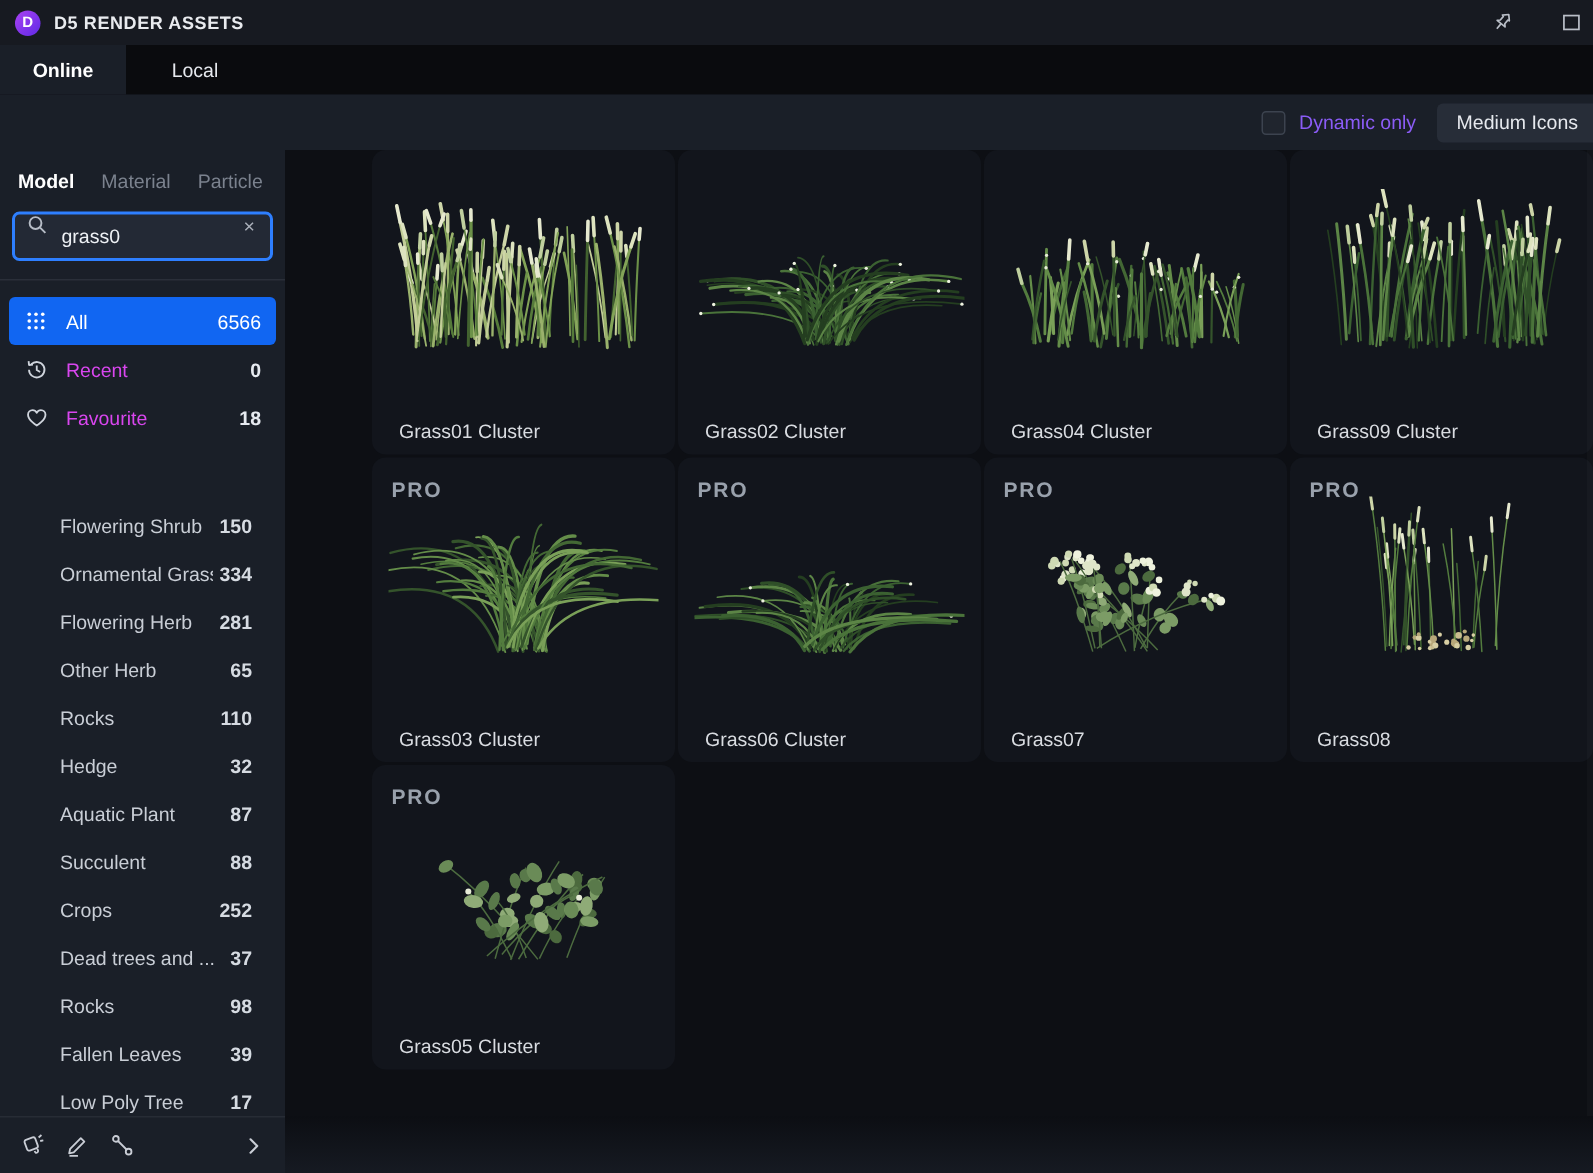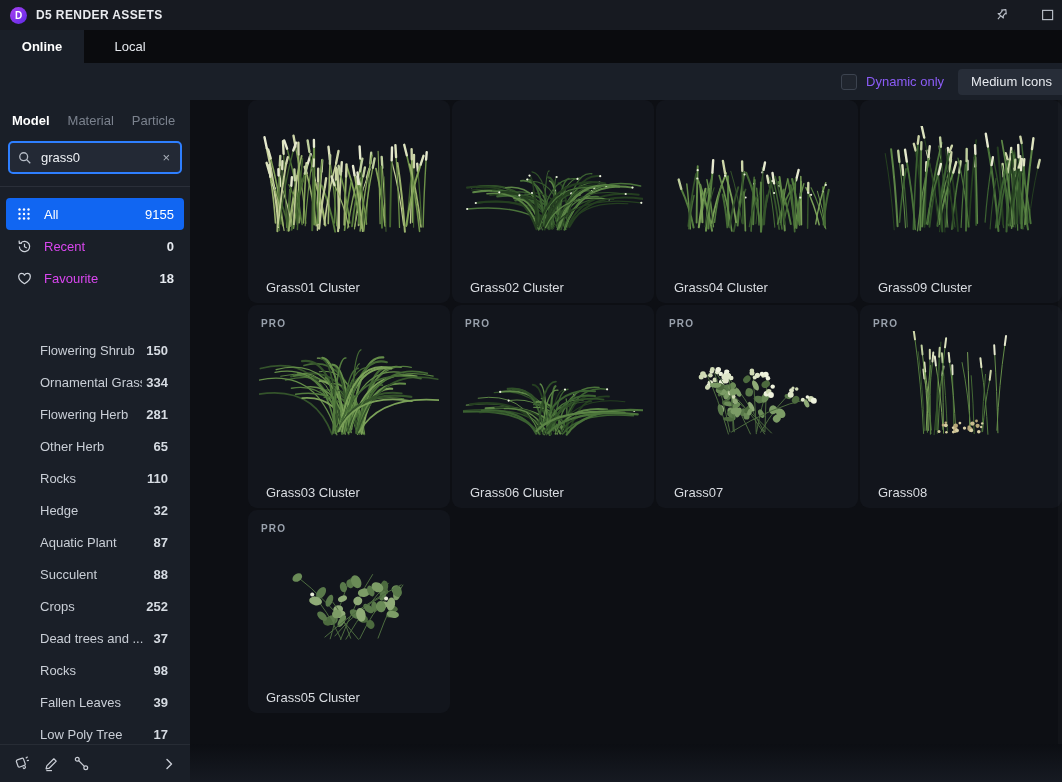--- a/index.html
+++ b/index.html
@@ -34,21 +34,21 @@
 
   
   .body{display:flex;height:682px;}
 
   
   .sidebar{width:190px;background:#1a1f28;display:flex;flex-direction:column;flex:0 0 auto;}
   .type-tabs{display:flex;gap:18px;padding:13px 12px 10px 12px;font-size:13px;}
   .type-tab{color:#7b828e;font-weight:500;text-align:right;}
   .type-tab.active{color:#ffffff;font-weight:700;}
   .searchbox{margin:3px 8px 0 8px;height:29px;border:2px solid var(--search-border,#2e7fff);
-             border-radius:5px;background:#232935;display:flex;align-items:center;padding:0 8px;}
+             border-radius:5px;background:#232935;display:flex;padding:0 8px;}
   .searchbox input{flex:1;background:transparent;border:none;outline:none;color:#eef1f5;
                    font-size:13px;font-family:inherit;margin-left:7px;min-width:0;}
   .search-x{color:#aab0ba;font-size:13px;padding:0 2px;}
   .sb-divider{height:1px;background:#2a2f39;margin-top:12px;}
 
   .smart-list{padding:11px 6px 0 6px;}
   .smart-row{height:32px;display:flex;align-items:center;padding:0 10px;border-radius:4px;font-size:13px;}
   .smart-row .s-icon{width:16px;height:16px;margin-right:12px;display:flex;align-items:center;justify-content:center;color:#cfd4dc;}
   .smart-row .s-label{flex:1;color:#d946ef;font-weight:400;}
   .smart-row .s-count{font-weight:600;color:#e6eaf0;}
@@ -64,21 +64,21 @@
   .sb-footer{height:37px;border-top:1px solid #272c35;display:flex;align-items:center;padding:0 12px;color:#c9cdd5;}
   .f-icon{width:18px;height:18px;display:flex;align-items:center;justify-content:center;}
   .f-icon+.f-icon{margin-left:12px;}
   .f-spacer{flex:1;}
 
   
   .content{flex:1;background:#0d0f14;position:relative;overflow:hidden;}
   .grid{position:absolute;left:58px;top:0;width:814px;display:grid;
         grid-template-columns:repeat(4,1fr);grid-auto-rows:203px;gap:2px;}
   .card{background:#12151c;border-radius:9px;position:relative;overflow:hidden;}
-  .pro{position:absolute;top:13px;left:13px;font-size:10px;font-weight:700;letter-spacing:1.2px;color:#99a1ac;}
+  .pro{position:absolute;top:13px;left:13px;font-size:14px;font-weight:700;letter-spacing:1.2px;color:#99a1ac;}
   .thumb{position:absolute;left:50%;top:26px;transform:translateX(-50%);width:180px;height:120px;}
   .card-label{position:absolute;left:18px;bottom:8px;font-size:13px;color:#d9dce1;}
   .bottom-fade{position:absolute;left:0;right:0;bottom:0;height:38px;
                background:linear-gradient(#0c0e13,#161a22);}
   .scroll-track{position:absolute;right:0;top:0;bottom:38px;width:4px;background:rgba(255,255,255,0.025);}
 
   svg{display:block;}
 </style>
 </head>
 <body>
@@ -145,21 +145,21 @@
                 <circle cx="11.5" cy="2.5" r="1.2"></circle>
               <circle cx="2.5" cy="7" r="1.2"></circle>
                 <circle cx="7" cy="7" r="1.2"></circle>
                 <circle cx="11.5" cy="7" r="1.2"></circle>
               <circle cx="2.5" cy="11.5" r="1.2"></circle>
                 <circle cx="7" cy="11.5" r="1.2"></circle>
                 <circle cx="11.5" cy="11.5" r="1.2"></circle>
             </svg>
           </span>
           <span class="s-label">All</span>
-          <span class="s-count">9155</span>
+          <span class="s-count">6566</span>
         </div>
         <div class="smart-row">
           <span class="s-icon">
             <svg width="15" height="15" viewBox="0 0 16 16" fill="none" stroke="currentColor" stroke-width="1.3">
               <path d="M2.5 8 a5.5 5.5 0 1 0 1.6 -3.9"></path>
                 <path d="M2.2 1.8 L2.5 4.6 L5.3 4.3" stroke-linejoin="round"></path>
               <path d="M8 5 L8 8.2 L10.4 9.6"></path>
             </svg>
           </span>
           <span class="s-label">Recent</span>

